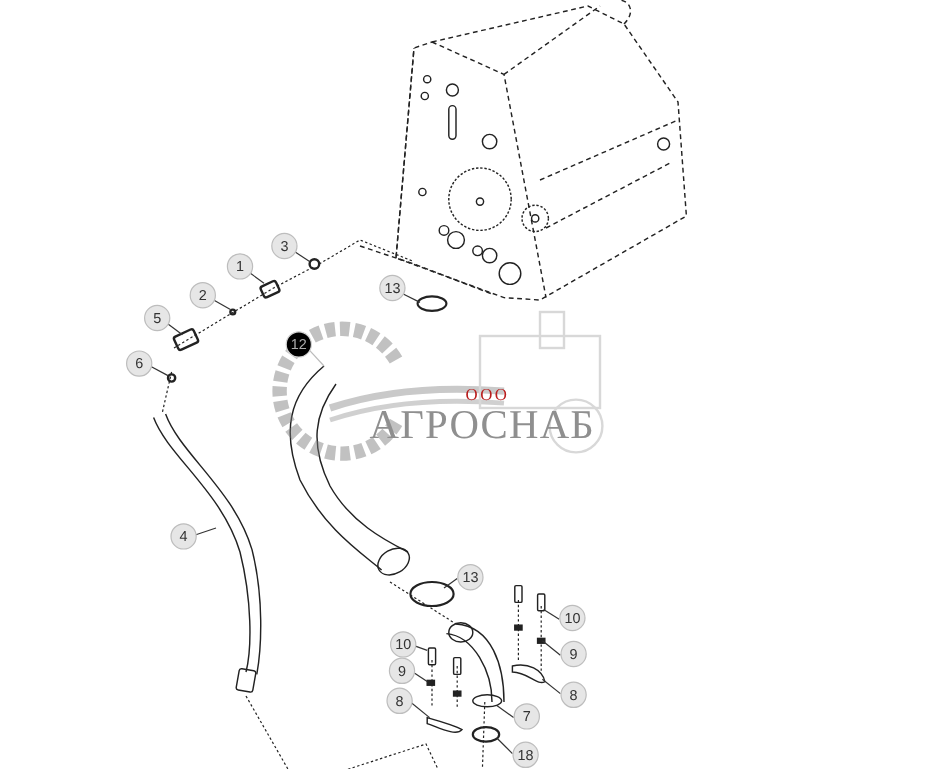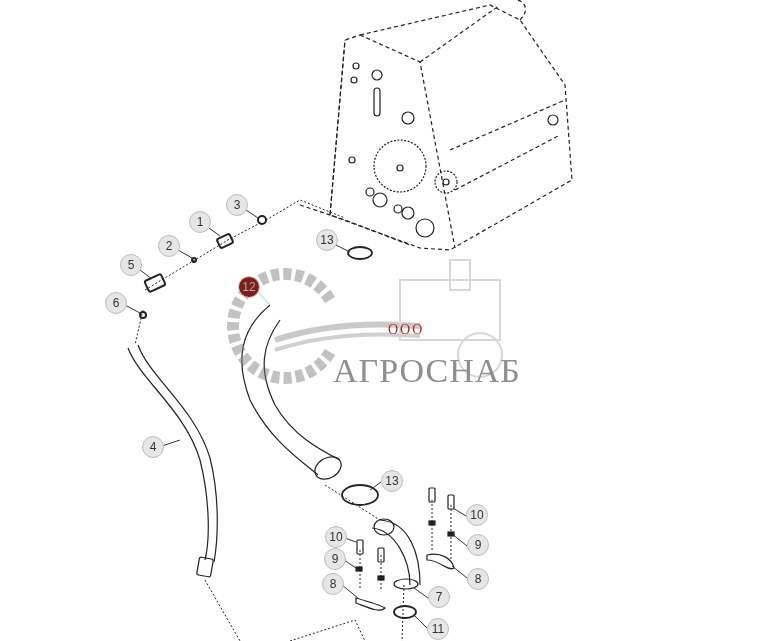--- a/index.html
+++ b/index.html
@@ -1,19 +1,19 @@
 <!DOCTYPE html>
 <html><head>
 <meta charset="utf-8">
 <style>
   html, body { margin:0; padding:0; background:#ffffff; }
   body { width:781px; height:641px; overflow:hidden; position:relative; font-family:"Liberation Sans", sans-serif; }
   #stage { position:absolute; left:0; top:0; width:781px; height:641px; }
   .callout { position:absolute; width:20px; height:20px; border-radius:50%; background:#e6e6e6; border:1px solid #bdbdbd; color:#333; font-size:12px; line-height:20px; text-align:center; font-family:"Liberation Sans", sans-serif; }
-  .callout.faint { background:#7f1d1d; color:#aaa; border-color:#d5d5d5; }
+  .callout.faint { background:#000000; color:#aaa; border-color:#d5d5d5; }
   .wm-small { position:absolute; font-family:"Liberation Serif", serif; color:#b91c1c; font-size:14px; letter-spacing:2px; }
   .wm-big { position:absolute; font-family:"Liberation Serif", serif; color:#8f8f8f; font-size:34px; letter-spacing:1px; }
 </style>
 </head>
 <body>
 
 <div id="stage">
 <svg width="781" height="641" viewBox="0 0 781 641" xmlns="http://www.w3.org/2000/svg">
   <g fill="none" stroke="#222" stroke-width="1.2">
 
@@ -132,32 +132,32 @@
     <path d="M275 350 C320 335 370 332 420 336" fill="none" stroke="#999" stroke-width="4"></path>
     <g fill="none" stroke="#aaa" stroke-width="2">
       <rect x="400" y="280" width="100" height="60"></rect>
       <rect x="450" y="260" width="20" height="30"></rect>
       <circle cx="480" cy="355" r="22"></circle>
     </g>
   </g>
 </svg>
 
 <div class="wm-small" style="left:388px; top:322px;">ООО</div>
-<div class="wm-big" style="left:308px; top:352px;margin-left:25px;">АГРОСНАБ</div>
+<div class="wm-big" style="left:308px; top:336px;">АГРОСНАБ</div>
 
 <div class="callout" style="left:189px; top:211px;">1</div>
 <div class="callout" style="left:158px; top:235px;">2</div>
 <div class="callout" style="left:226px; top:194px;">3</div>
 <div class="callout" style="left:142px; top:436px;">4</div>
 <div class="callout" style="left:120px; top:254px;">5</div>
 <div class="callout" style="left:105px; top:292px;">6</div>
 <div class="callout" style="left:428px; top:586px;">7</div>
 <div class="callout" style="left:322px; top:573px;">8</div>
 <div class="callout" style="left:467px; top:568px;">8</div>
 <div class="callout" style="left:324px; top:548px;">9</div>
 <div class="callout" style="left:467px; top:534px;">9</div>
 <div class="callout" style="left:325px; top:526px;">10</div>
 <div class="callout" style="left:466px; top:504px;">10</div>
-<div class="callout" style="left:427px; top:618px;">11</div>
+<div class="callout" style="left:427px; top:618px;">18</div>
 <div class="callout faint" style="left:238px; top:276px;">12</div>
 <div class="callout" style="left:316px; top:229px;">13</div>
 <div class="callout" style="left:381px; top:470px;">13</div>
 </div>
 
 </body></html>

